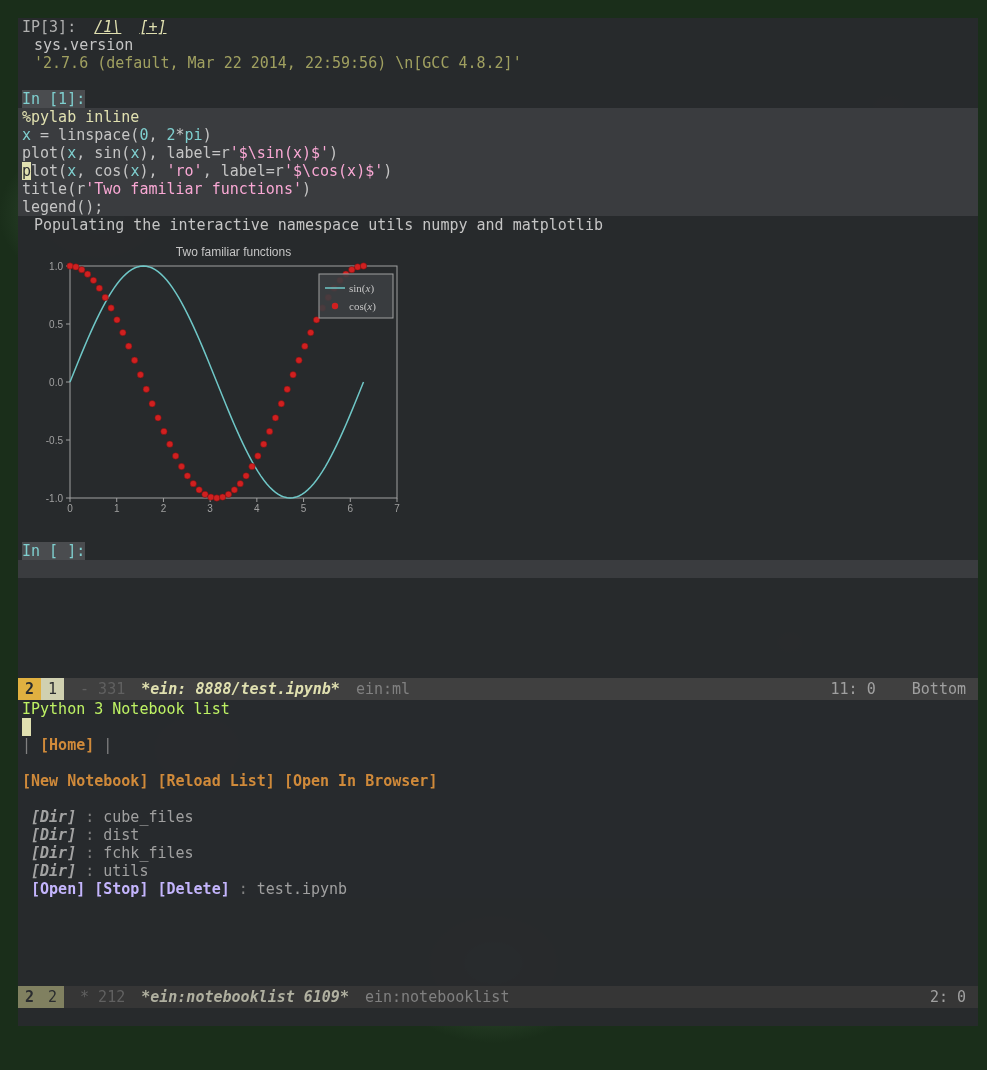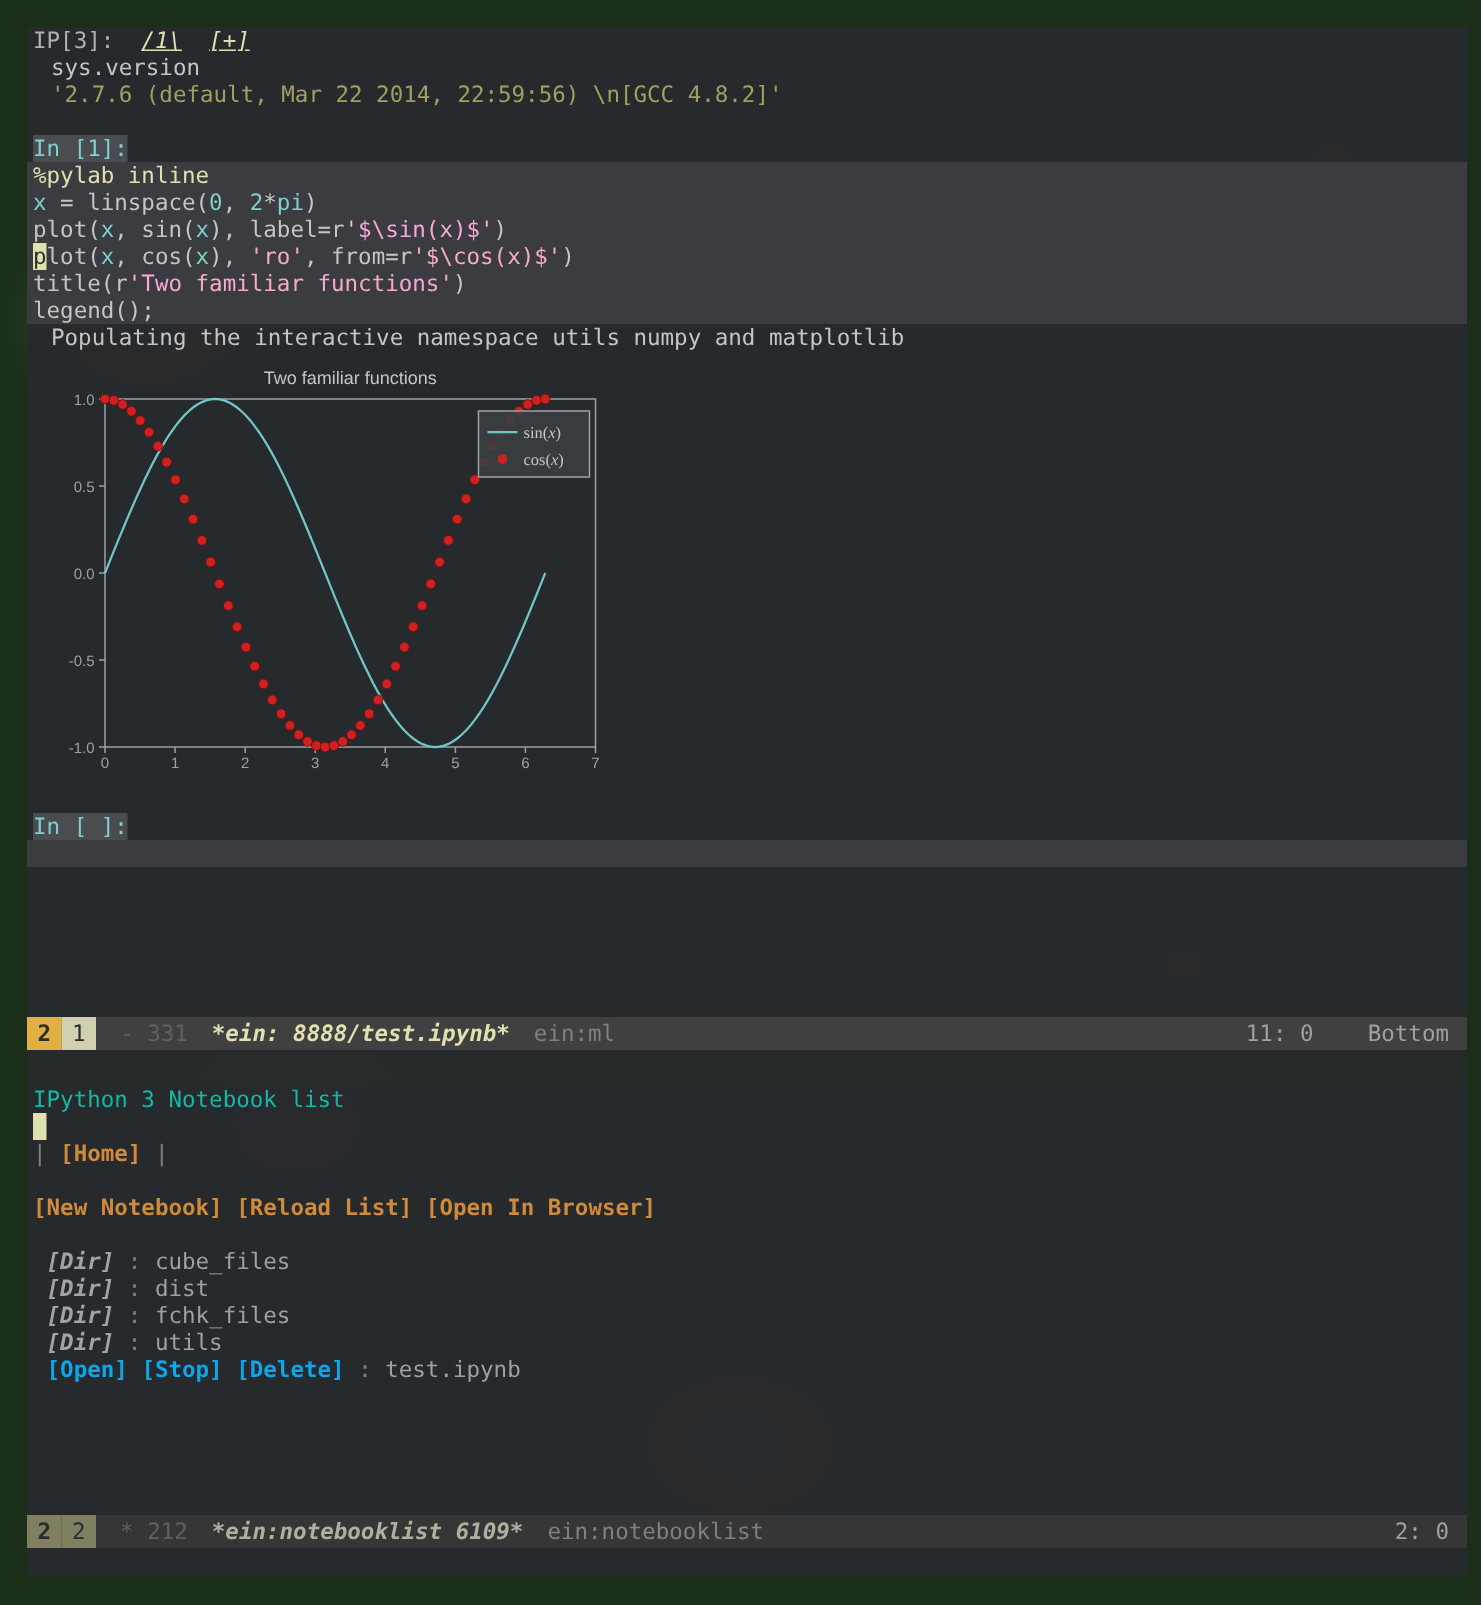--- a/index.html
+++ b/index.html
@@ -75,24 +75,24 @@
   }
   .modeline .badge2 { background:#d0d0b0; color:#2a2c2f; padding:0 7px; display:inline-block; height:22px;}
   .modeline .sep { color:#606060; padding:0 16px; }
   .modeline .bufname { color:#e0e0b0; font-weight:bold; font-style: italic; }
   .modeline .mode { color:#808080; padding-left:16px; }
   .modeline .pos { margin-left:auto; padding-right:12px; color:#a0a0a0; }
   .modeline-inactive .badge { background:#808060; }
   .modeline-inactive .badge2 { background:#808060; }
   .modeline-inactive .bufname { color:#b0b0a0; }
   .nb-list { background: rgba(40,42,45,0.90); padding:0 4px; }
-  .nb-list .title { color:#14b8a6;margin-top:24px; }
+  .nb-list .title { color:#bef264; }
   .nb-list .btn { color:#d08a3a; font-weight:bold; }
   .nb-list .dir { color:#a3a3a3; font-weight:bold;font-style:italic; }
-  .nb-list .nbbtn { color:#0ea5e9; font-weight:bold; }
+  .nb-list .nbbtn { color:#c4b5fd; font-weight:bold; }
   .nb-list .colon { color:#808080; }
   .nb-list .item { color:#a0a0a0; }
   .nb-cursor { background:#e0e0b0; display:inline-block; width:9px; height:18px; vertical-align:bottom;}
   .empty-area { background: rgba(40,42,45,0.85); height: 100px; }
   .empty-area2 { background: rgba(40,42,45,0.85); height: 88px; }
   .minibuf { background: rgba(40,42,45,0.85); height:18px; }
 </style>
 </head>
 <body>
 
@@ -115,21 +115,21 @@
     <div style="height:18px; background:rgba(40,42,45,0.85);"></div>
 
     <div style="background:rgba(40,42,45,0.85); padding:0 4px;">
       <span class="cell-prompt">In [1]:</span>
     </div>
 
     <div class="code-area">
       <div class="line"><span class="kw">%pylab inline</span></div>
       <div class="line"><span class="var">x</span><span> = linspace(</span><span class="num">0</span><span>, </span><span class="num">2</span><span>*</span><span class="var">pi</span><span>)</span></div>
       <div class="line"><span>plot(</span><span class="var">x</span><span>, sin(</span><span class="var">x</span><span>), label=r</span><span class="str">'$\sin(x)$'</span><span>)</span></div>
-      <div class="line"><span class="cursor">p</span><span>lot(</span><span class="var">x</span><span>, cos(</span><span class="var">x</span><span>), </span><span class="str">'ro'</span><span>, from=r</span><span class="str">'$\cos(x)$'</span><span>)</span></div>
+      <div class="line"><span class="cursor">p</span><span>lot(</span><span class="var">x</span><span>, cos(</span><span class="var">x</span><span>), </span><span class="str">'ro'</span><span>, label=r</span><span class="str">'$\cos(x)$'</span><span>)</span></div>
       <div class="line"><span>title(r</span><span class="str">'Two familiar functions'</span><span>)</span></div>
       <div class="line"><span>legend();</span></div>
     </div>
 
     <div class="output-area">
       <div class="line">Populating the interactive namespace utils numpy and matplotlib</div>
     </div>
 
     <div class="output-area" style="padding:6px 4px 4px 4px;">
       <svg id="chart" width="385" height="280">

